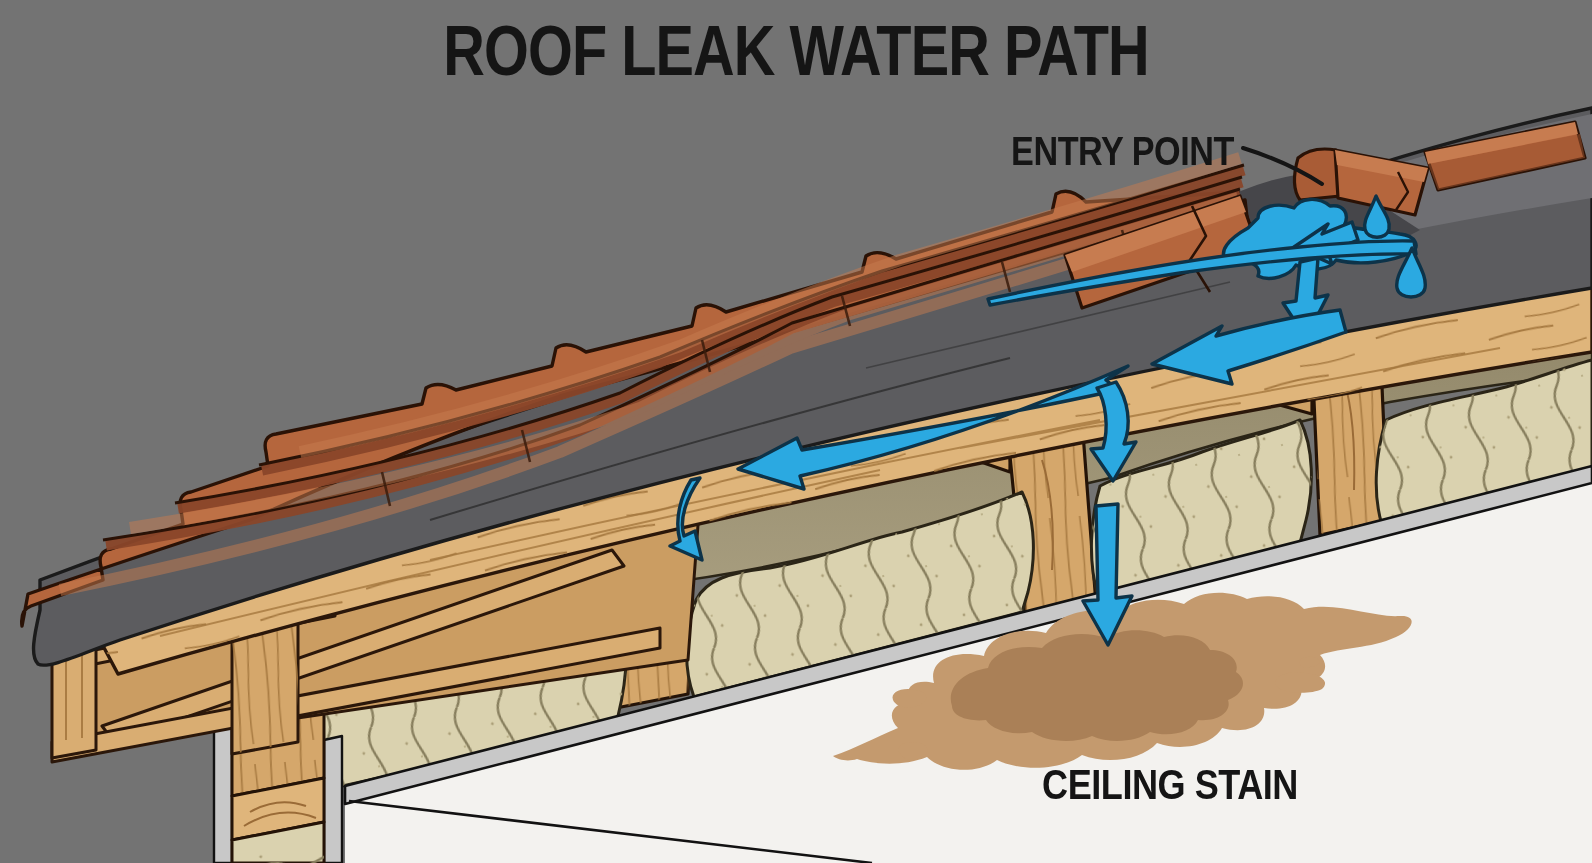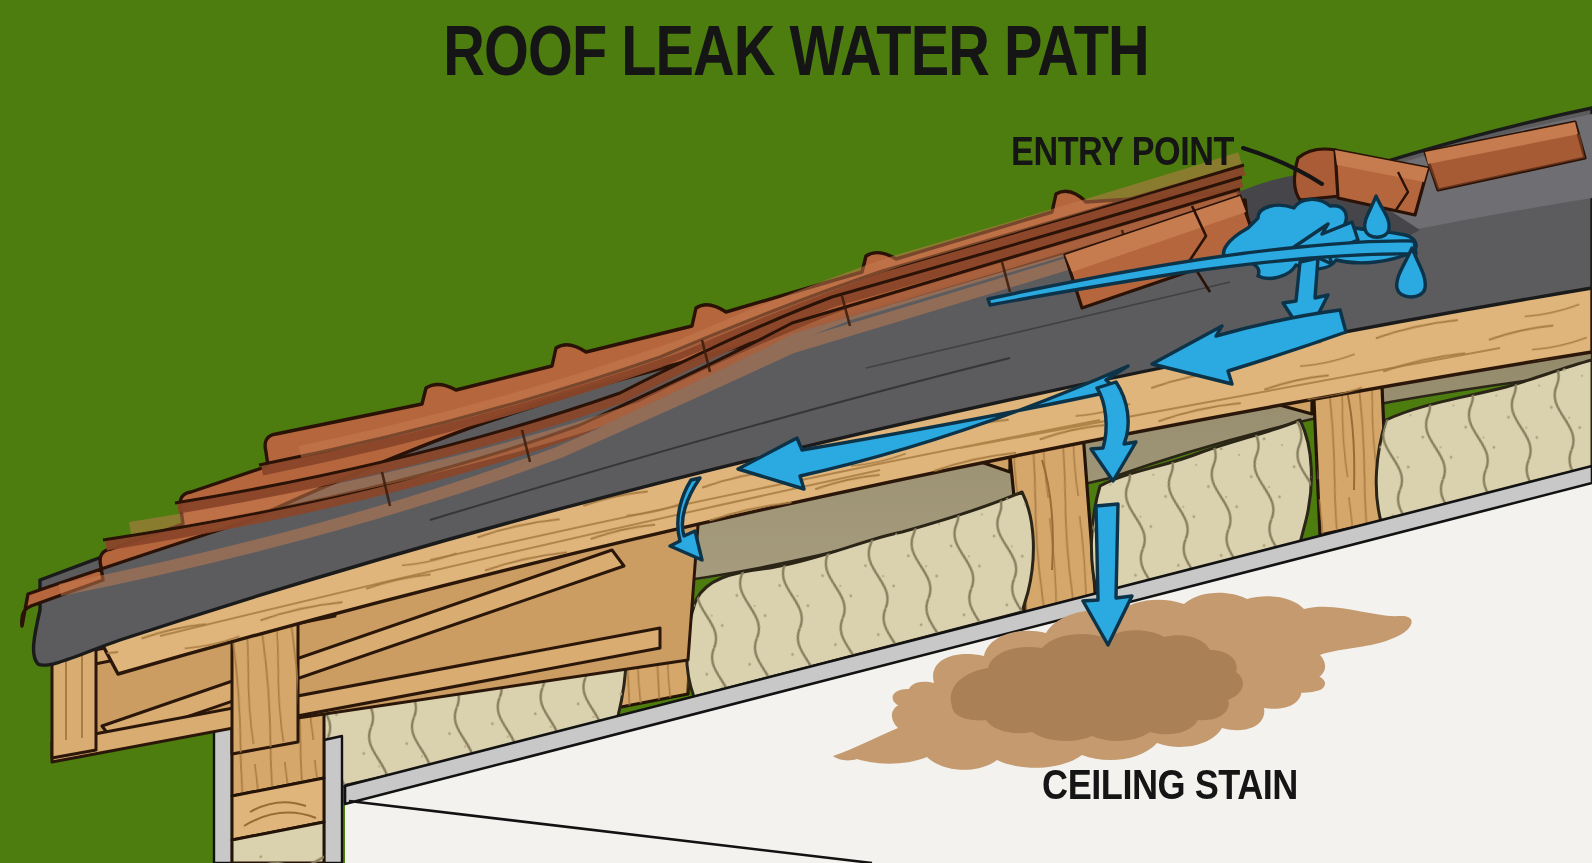--- a/index.html
+++ b/index.html
@@ -1,18 +1,18 @@
 <!DOCTYPE html>
 <html><head>
 <meta charset="utf-8">
 <style>
   html,body{margin:0;padding:0;background:#e8e8e8;}
   .stage{
     position:relative;width:1592px;height:863px;overflow:hidden;
-    background:#4d7c0f;font-family:"Liberation Sans",sans-serif;
+    background:#737373;font-family:"Liberation Sans",sans-serif;
   }
   .stage svg{position:absolute;left:0;top:0;}
   .lbl{
     position:absolute;color:#151515;font-weight:bold;white-space:nowrap;
     -webkit-font-smoothing:antialiased;
   }
   .title{
     left:0;right:0;top:16px;height:70px;line-height:70px;text-align:center;
     font-size:62px;letter-spacing:-1px;transform:scale(0.93,1.14);
   }

